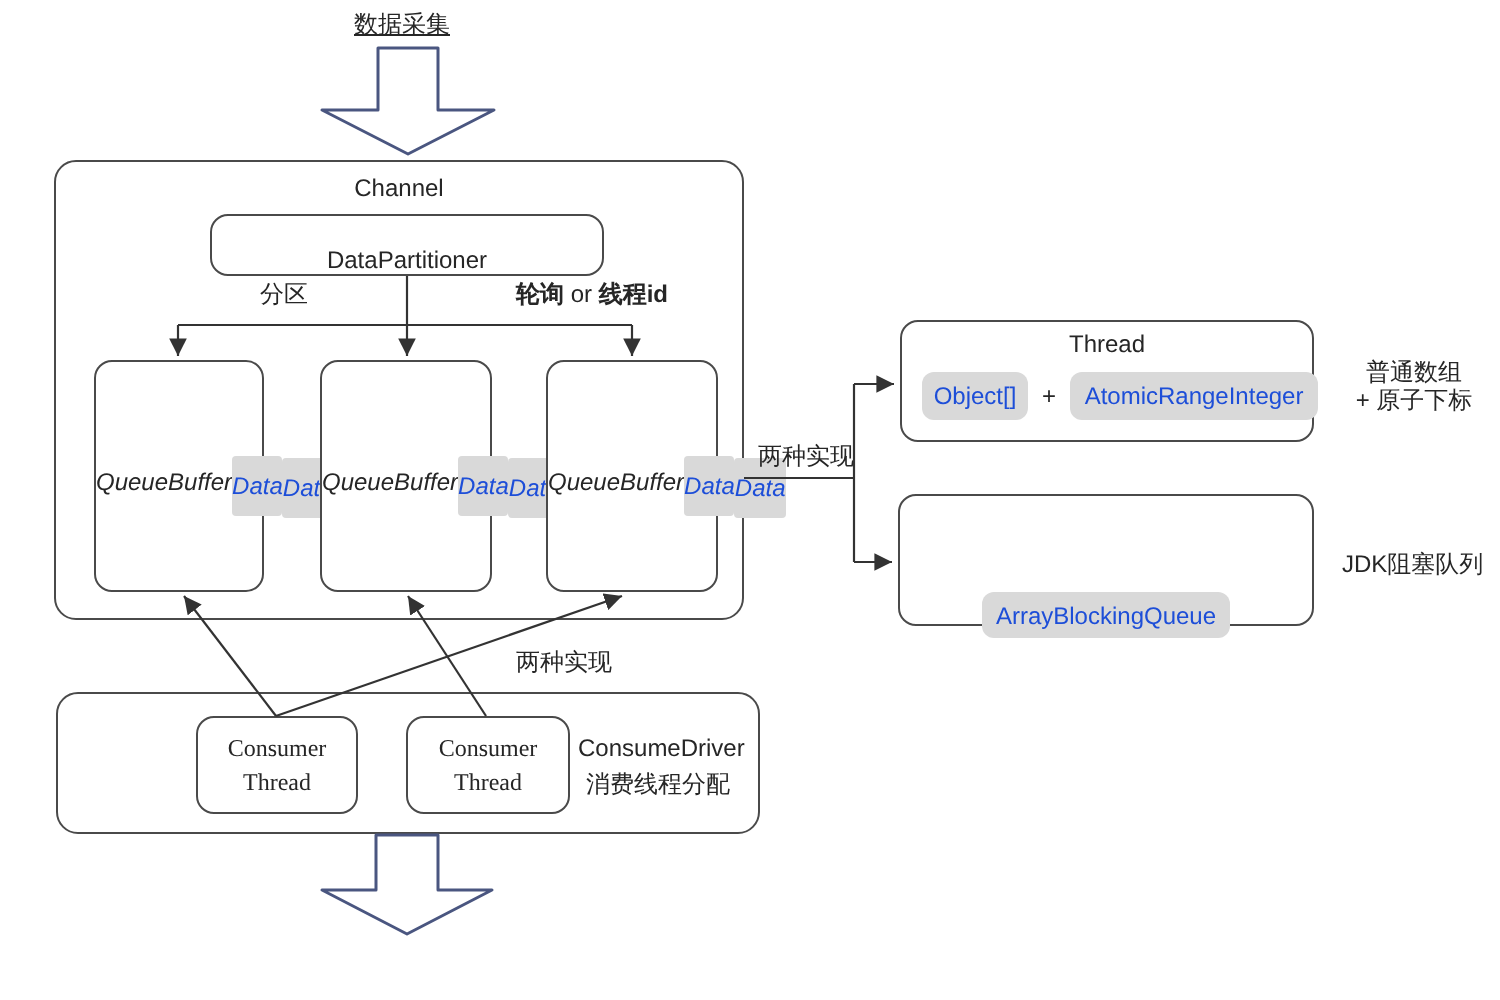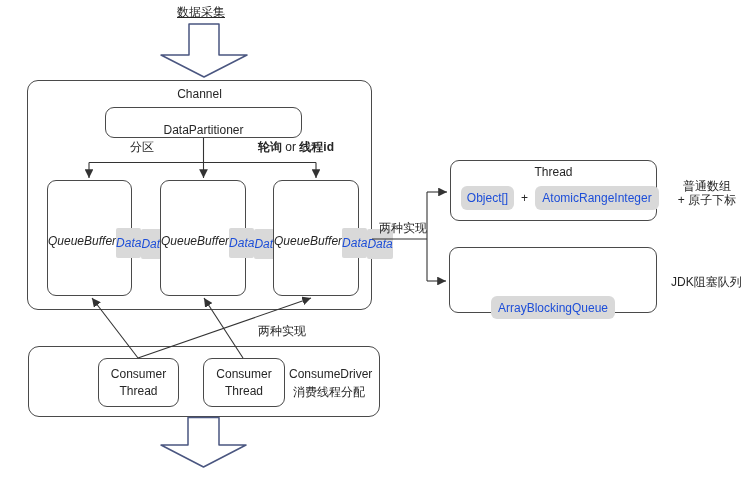--- a/index.html
+++ b/index.html
@@ -20,21 +20,21 @@
   .channel-title{position:absolute;left:0;right:0;top:6px;text-align:center;}
   .qb{display:flex;flex-direction:row;align-items:center;font-style:italic;}
   .qb .qb-title{margin-top:6px;}
   .qb .pill{width:54px;height:30px;margin-top:9px;}
   .qb .pill + .pill{margin-top:12px;}
   
   .buf-row{position:absolute;left:10px;top:25px;display:flex;align-items:center;gap:7px;}
   .buf-row .p1{width:53px;height:24px;}
   .buf-row .p2{width:124px;height:24px;}
   .abq-pill{position:absolute;left:50%;transform:translateX(-50%);top:32px;width:124px;height:23px;margin-top:16px;}
-  .cons{display:flex;flex-direction:column;align-items:center;justify-content:center;line-height:1.35;}
+  .cons{display:flex;flex-direction:column;align-items:center;justify-content:center;line-height:1.35;font-family:Liberation Serif, serif;}
   svg.overlay{position:absolute;left:0;top:0;pointer-events:none;}
   .cline{stroke:var(--line);stroke-width:1.1;fill:none;}
   .arrowhead{fill:var(--line);}
   .flow-arrow{fill:#ffffff;stroke:var(--flow);stroke-width:1.5;stroke-linejoin:round;}
   b{font-weight:700;}
 </style>
 </head>
 <body>
 
 <div class="stage">

